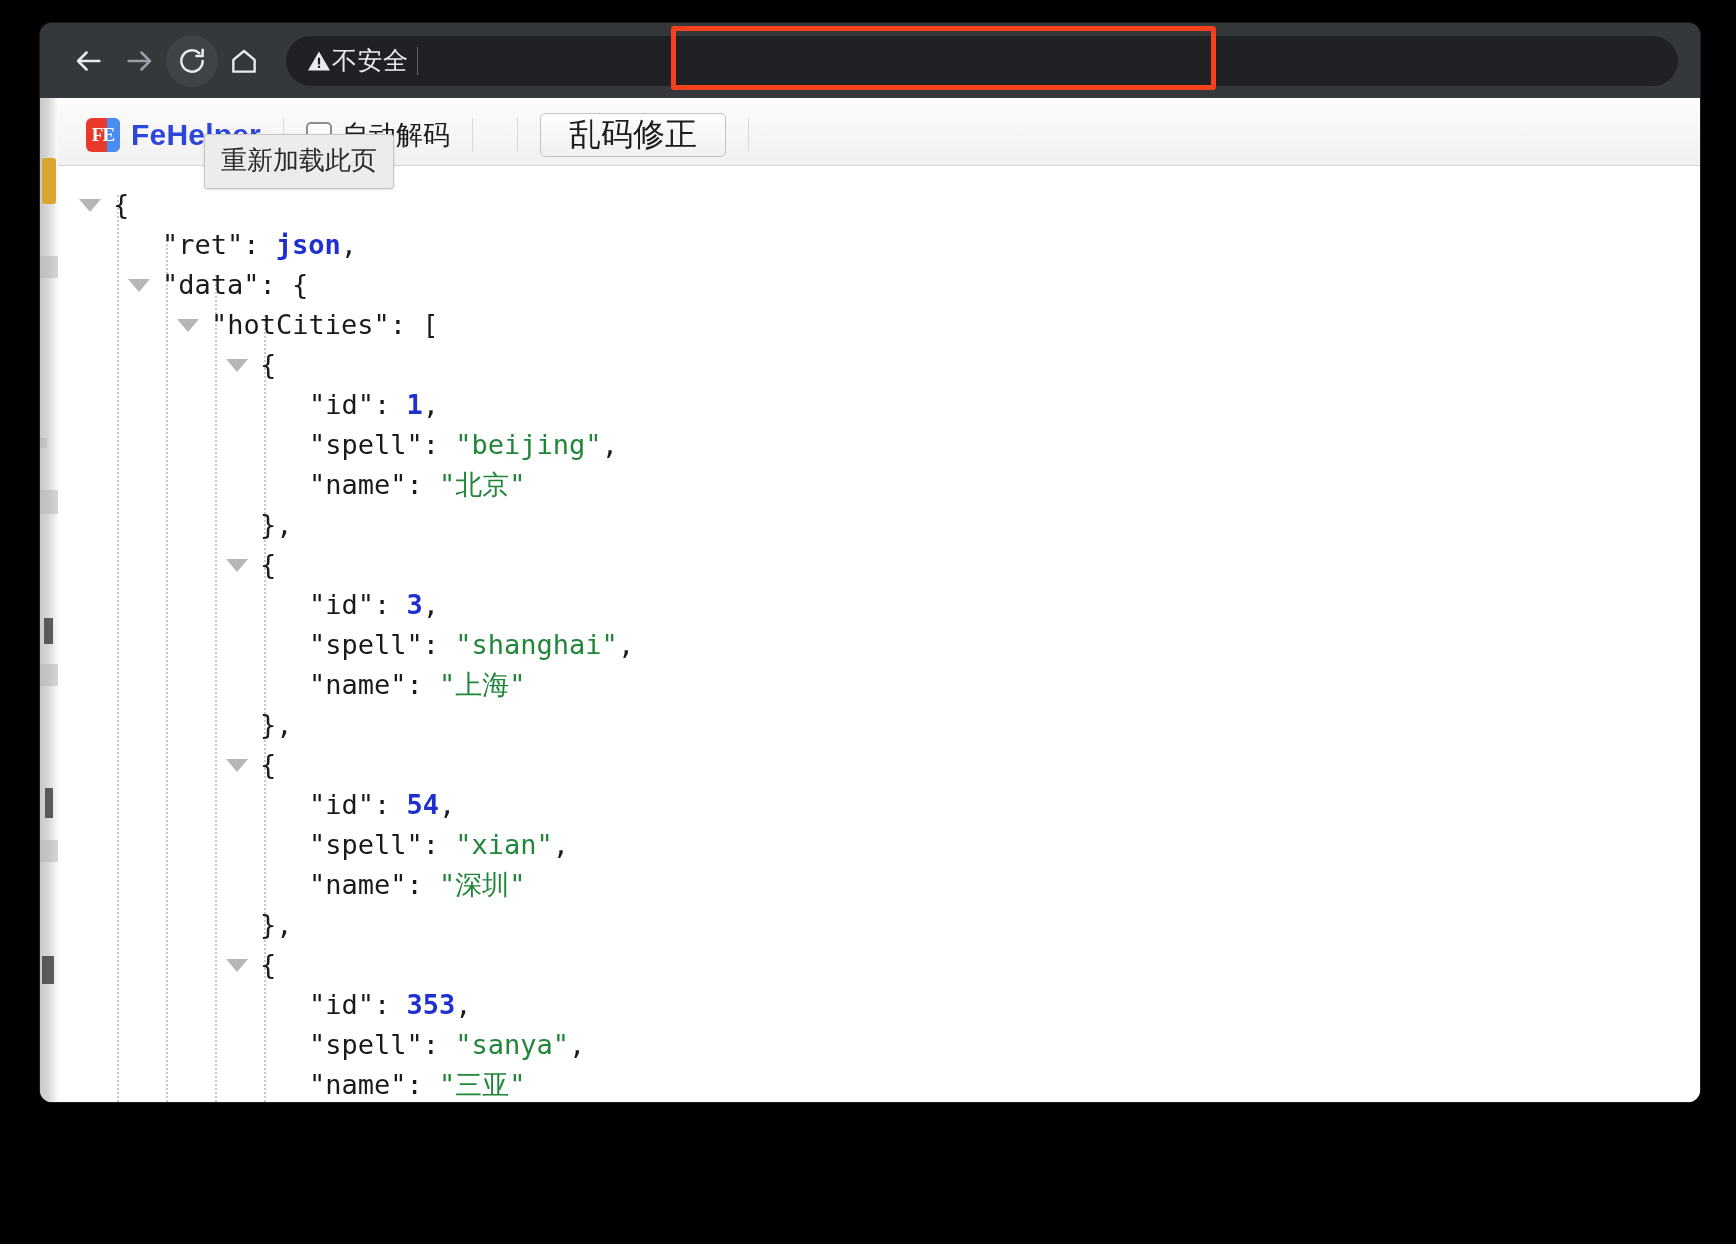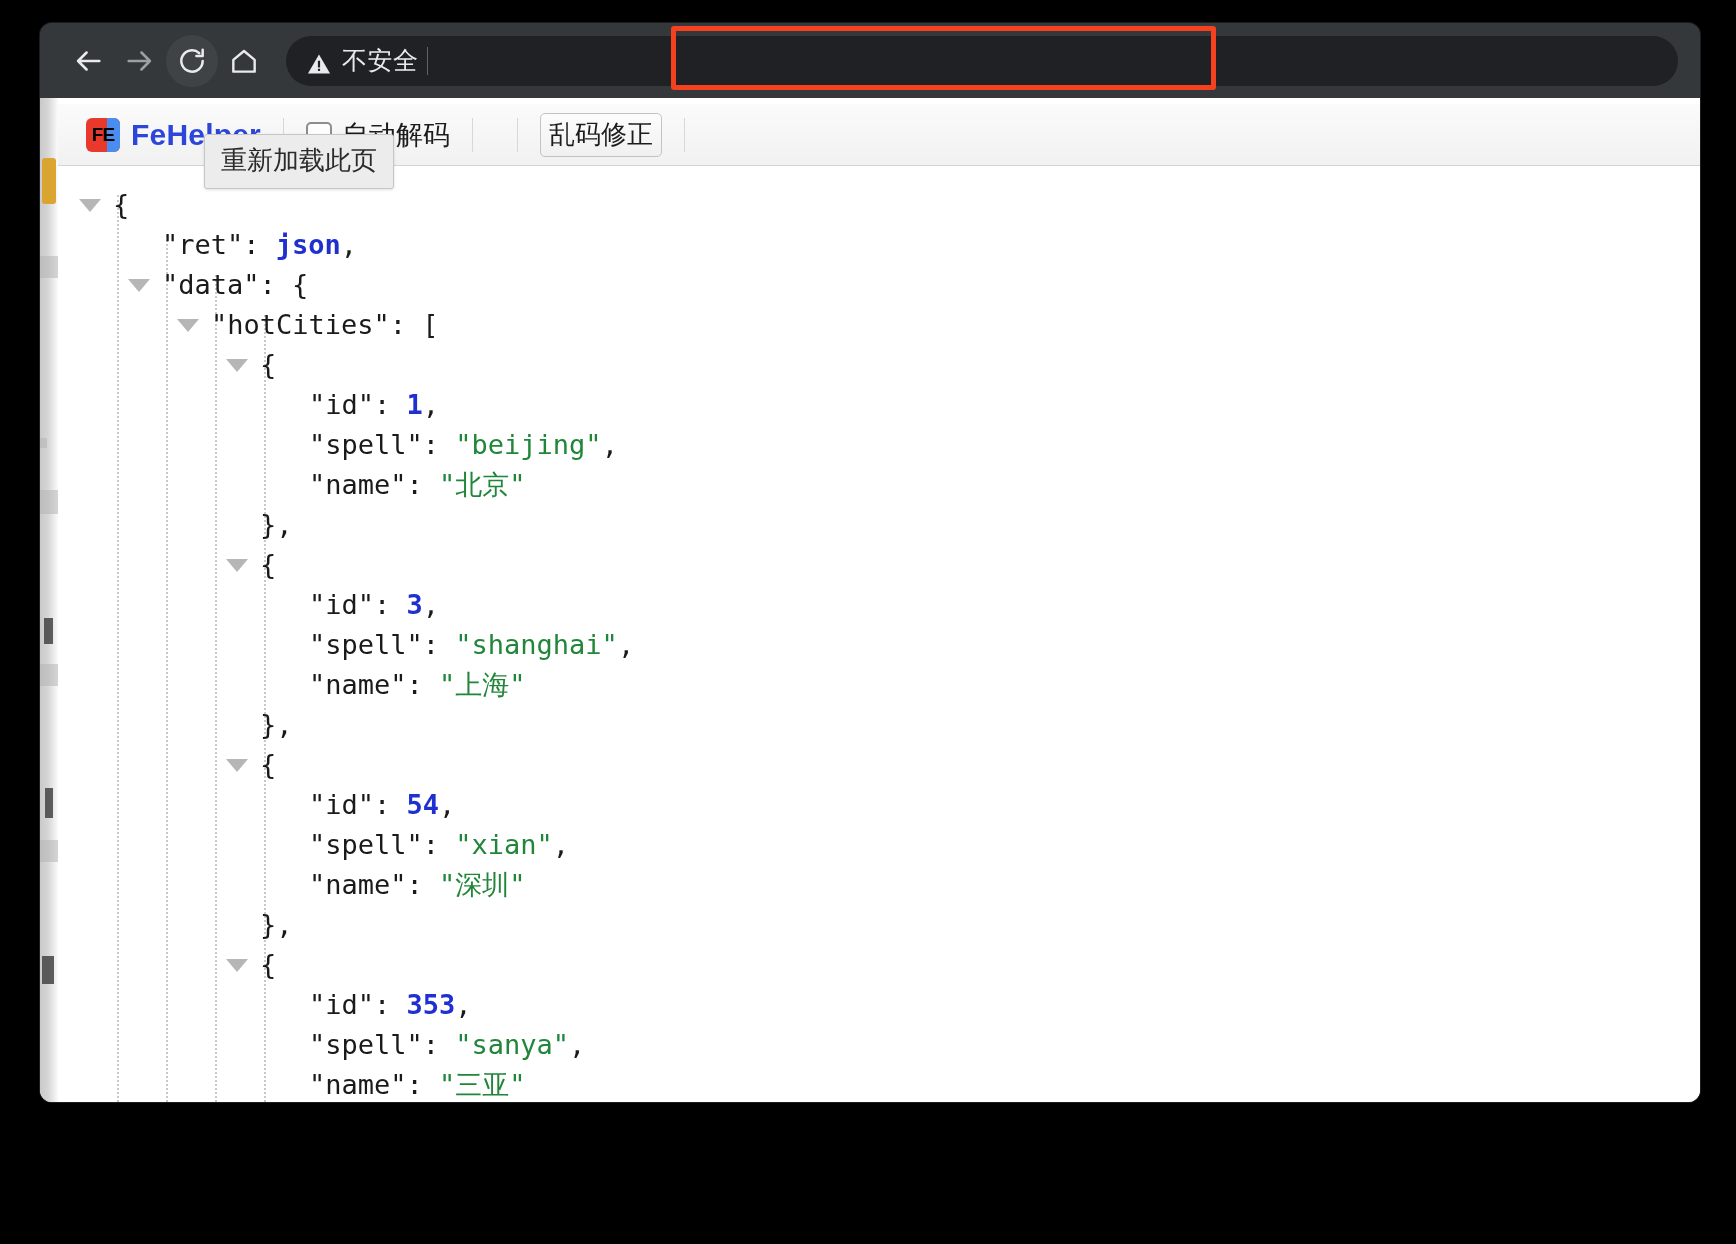--- a/index.html
+++ b/index.html
@@ -50,21 +50,21 @@
     border-radius: 25px;
     display: flex;
     align-items: center;
     padding-left: 20px;
     margin-right: 22px;
     position: relative;
     overflow: visible;
     cursor: text;
   }
   #insecure-warning {
-    display: flex; align-items: flex-end; gap: 10px;
+    display: flex; align-items: center; 
     flex: 0 0 auto;
     padding-right: 6px;
   }
   #insecure-label {
     color: #e8eaed;
     font-size: 25px;
     letter-spacing: .5px;
     white-space: nowrap;
   }
   #omnibox-sep {
@@ -148,22 +148,22 @@
     overflow: hidden;
   }
   #fehelper-logo::after {
     content: "";
     position: absolute; right: 0; top: 0;
     width: 13px; height: 100%;
     background: #4a8df0;
   }
   #fehelper-logo span {
     position: relative; z-index: 2;
-    color: #000000; font-size: 19px; font-weight: bold;
-    font-family: Liberation Sans, sans-serif;
+    color: #ffffff; font-size: 19px; font-weight: bold;
+    font-family: Liberation Serif, serif;
     letter-spacing: -1px;
   }
   #fehelper-name {
     color: #2b46d8;
     font-size: 30px;
     font-weight: 600;
     letter-spacing: .2px;
   }
 
   .fh-check {
@@ -200,26 +200,26 @@
   }
   .radio-opt.checked .dot::after {
     content: "";
     position: absolute; left: 50%; top: 50%;
     width: 13px; height: 13px; margin: -6.5px 0 0 -6.5px;
     border-radius: 50%; background: #1a73e8;
   }
 
   .fh-btn {
     height: 44px;
-    padding: 0 8px;
+    padding: 0 28px;
     display: flex; align-items: center; justify-content: center;
     background: linear-gradient(to bottom,#fdfdfd 0%,#f0f0f0 100%);
     border: 1px solid #c3c3c3;
     border-radius: 5px;
-    font-size: 26px; color: #1c1c1c;
+    font-size: 32px; color: #1c1c1c;
     white-space: nowrap;
     cursor: pointer;
     flex: 0 0 auto;
   }
   #button-group {
     display: flex; flex: 0 0 auto; margin-left: auto; margin-right: 0;
   }
   #button-group .fh-btn { border-radius: 0; margin-left: -1px; }
   #button-group .fh-btn:first-child { border-radius: 5px 0 0 5px; margin-left: 0; }
   #button-group .fh-btn:last-child  { border-radius: 0 5px 5px 0; }

